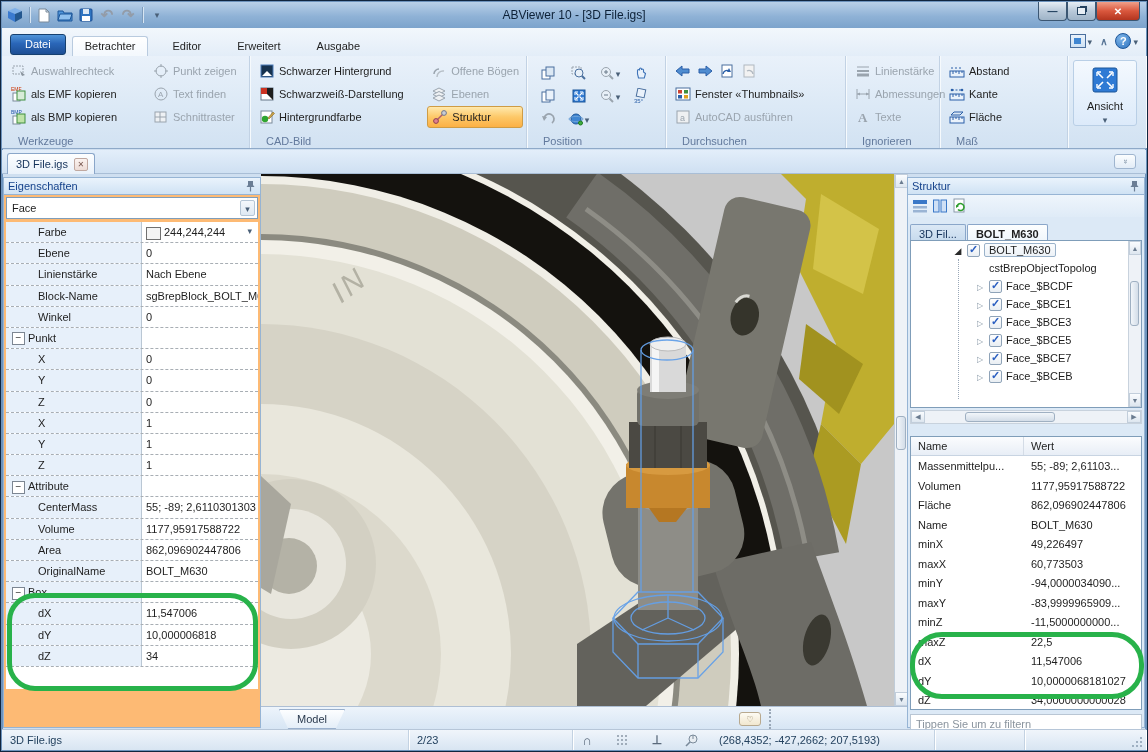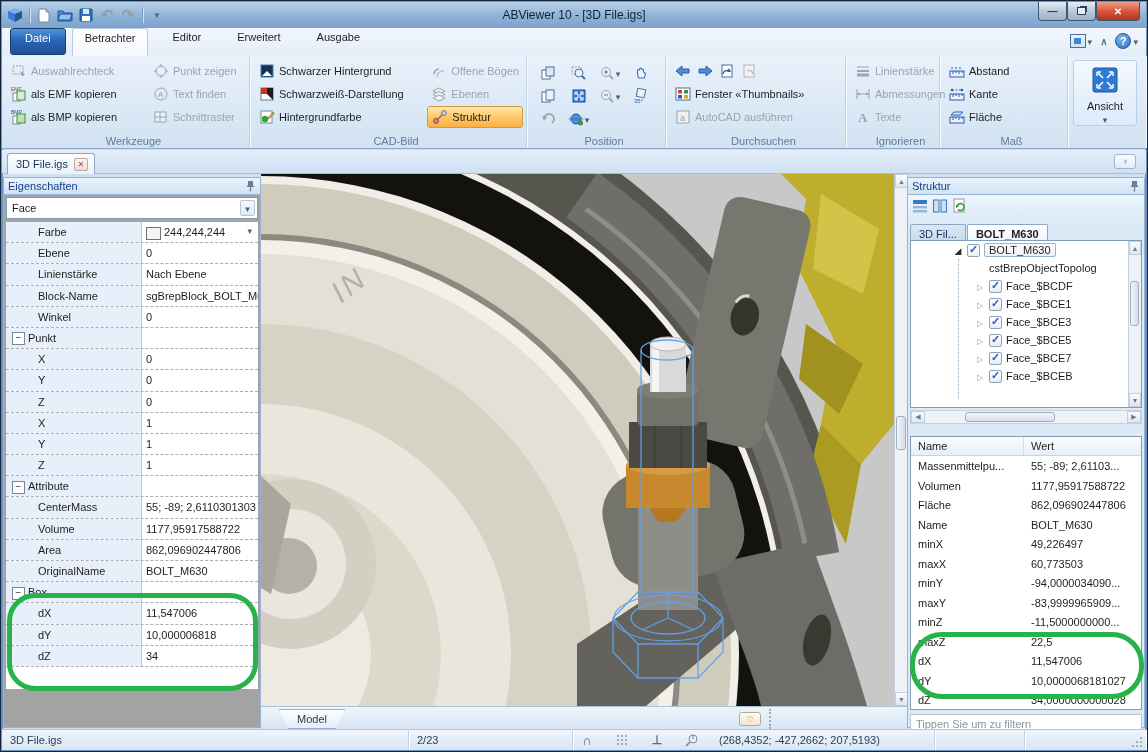--- a/index.html
+++ b/index.html
@@ -17,37 +17,37 @@
   .title-text{position:absolute;left:0;right:0;text-align:center;color:#0d2137;pointer-events:none;font-size:12px}
   .winbtns{position:absolute;right:6px;top:0;display:flex}
   .wbtn{width:29px;height:19px;border:1px solid #3b5672;border-top:none;border-radius:0 0 4px 4px;
     background:linear-gradient(#e7eef5,#b9c9d9 50%,#9fb4c8);display:flex;align-items:center;justify-content:center;color:#24425f;font-size:10px}
   .wbtn.close{width:44px;background:linear-gradient(#f0a08a,#d9573d 50%,#b33category 0);background:linear-gradient(#f0a08a,#d9573d 50%,#b3351f);color:#fff;font-weight:bold}
   .ic-min::before{content:"—";font-weight:bold}
   .ic-restore{width:9px;height:8px;border:1px solid #24425f;background:#e8eef4;box-shadow:2px -2px 0 -1px #24425f}
   .ic-x::before{content:"✕"}
 
   
-  .tabrow{position:absolute;left:1px;right:1px;top:27px;height:28px;background:linear-gradient(#f2f7fc,#e3edf8);display:flex;padding:0 0 0 8px}
+  .tabrow{position:absolute;left:1px;right:1px;top:27px;height:28px;background:linear-gradient(#f2f7fc,#e3edf8);display:flex;align-items:flex-end;padding:0 0 0 8px}
   .rtab{padding:3px 12px 4px;margin-right:12px;color:#1e1e1e}
   .rtab.file{background:linear-gradient(#4f94d8,#2a66b8 45%,#1d4e94);border:1px solid #16406f;border-radius:3px;color:#fff;padding:3px 14px 4px;margin-right:6px;margin-bottom:1px}
   .rtab.active{background:linear-gradient(#ffffff,#f3f8fd);border:1px solid #b9cbdf;border-bottom:none;border-radius:3px 3px 0 0}
   .tabrow-right{position:absolute;right:8px;top:5px;display:flex;align-items:center;gap:8px}
   .ic-style{width:16px;height:14px;border:1px solid #4a6f9e;background:linear-gradient(#eaf2fb,#cfe2f4);position:relative}
   .ic-style::after{content:"";position:absolute;left:3px;top:3px;width:7px;height:6px;background:#3f86d2}
   .caret::before{content:"▾";color:#4a6078;font-size:9px}
   .ic-collapse::before{content:"∧";color:#5a7798;font-size:10px;font-weight:bold}
   .helpbtn{width:16px;height:16px;border-radius:50%;background:radial-gradient(circle at 35% 30%,#7db4e8,#2f74c0);border:1px solid #1d5699;color:#fff;font-weight:bold;display:flex;align-items:center;justify-content:center}
   .helpbtn::before{content:"?"}
 
   
   .ribbon{position:absolute;left:1px;right:1px;top:55px;height:93px;display:flex;
     background:linear-gradient(#e9f1fa,#dce9f6 55%,#d2e2f2);border-bottom:1px solid #8ea9c8}
   .rgroup{position:relative;height:100%;border-right:1px solid #c2d2e4;box-shadow:1px 0 0 #f6fafd;padding:4px 3px 16px 5px}
-  .gcap{position:absolute;left:16px;right:0;bottom:1px;text-align:center;color:#62799c}
+  .gcap{position:absolute;left:16px;right:0;bottom:1px;text-align:left;color:#62799c}
   .gcols{display:flex;gap:16px}
   .gcol{display:flex;flex-direction:column;gap:2px}
   .rbtn{display:flex;align-items:center;gap:4px;height:21px;padding:0 4px;border-radius:3px;white-space:nowrap}
   .rbtn.disabled{color:#9aa4ae}
   .rbtn.active{background:linear-gradient(#ffe9ad,#fdc868 50%,#fcb045);border:1px solid #cf9c45;height:22px}
   .ibtn{width:24px;height:21px;display:flex;align-items:center;justify-content:center;border-radius:3px;gap:1px}
   .ic16{width:16px;height:16px;flex:none;display:inline-flex}
   .bigbtn{width:64px;display:flex;flex-direction:column;align-items:center;gap:1px;padding-top:2px;border:1px solid #b9cfe6;border-radius:3px;background:linear-gradient(#f4f9fe,#dceafa)}
 
   
@@ -55,21 +55,21 @@
   .doctab{position:absolute;left:5px;top:3px;height:21px;padding:0 6px 0 8px;display:flex;align-items:center;gap:6px;
     background:linear-gradient(#fdfeff,#e9f1fa);border:1px solid #8aa6c9;border-bottom:none;border-radius:3px 3px 0 0;color:#15325a}
   .tabclose{width:14px;height:13px;border:1px solid #c0a8a0;border-radius:2px;background:linear-gradient(#fbf3f0,#eddcd6);
     display:flex;align-items:center;justify-content:center;color:#7a5a52;font-size:8px}
   .tabclose::before{content:"✕"}
   .chevbtn{position:absolute;right:10px;top:4px;width:22px;height:15px;border:1px solid #9fb5cf;border-radius:3px;
     background:linear-gradient(#fbfdfe,#e2ecf7);display:flex;align-items:center;justify-content:center;color:#6b8096;font-size:8px}
   .chevbtn::before{content:"»";transform:rotate(90deg);display:block}
 
   
-  .leftpanel{position:absolute;left:2px;top:176px;width:258px;bottom:23px;background:#a3a3a3;border:1px solid #96b4d4}
+  .leftpanel{position:absolute;left:2px;top:176px;width:258px;bottom:23px;background:#fdba74;border:1px solid #96b4d4}
   .phead{height:17px;background:linear-gradient(#eaf3fc,#cfe2f4);border-bottom:1px solid #96b4d4;color:#15428b;
     display:flex;align-items:center;justify-content:space-between;padding:0 4px}
   .pselect{height:22px;margin:2px 2px;border:1px solid #7f9db9;background:#fff;display:flex;align-items:center;justify-content:space-between;padding:0 2px 0 5px}
   .pselect .dd{width:15px;height:16px;display:flex;align-items:center;justify-content:center;background:linear-gradient(#f4f8fc,#dfe9f3);border:1px solid #b5c6d6;border-radius:2px}
   .pgrid{position:absolute;left:2px;right:2px;top:44px;height:467px;background:#fff;overflow:hidden}
   .prow{height:21.2px;display:flex;border-bottom:1px dashed #a8aeb4}
   .prow .lbl{width:136px;background:#e7f0fa;border-right:1px solid #bac7d4;padding:4px 2px 0 32px;white-space:nowrap;overflow:hidden}
   .prow .val{flex:1;padding:4px 20px 0 4px;white-space:nowrap;overflow:hidden;position:relative}
   .prow.group .lbl{padding-left:22px;position:relative}
   .prow.group .lbl::before{content:"−";position:absolute;left:6px;top:4.5px;width:11px;height:11px;border:1px solid #7c8692;background:#fff;

